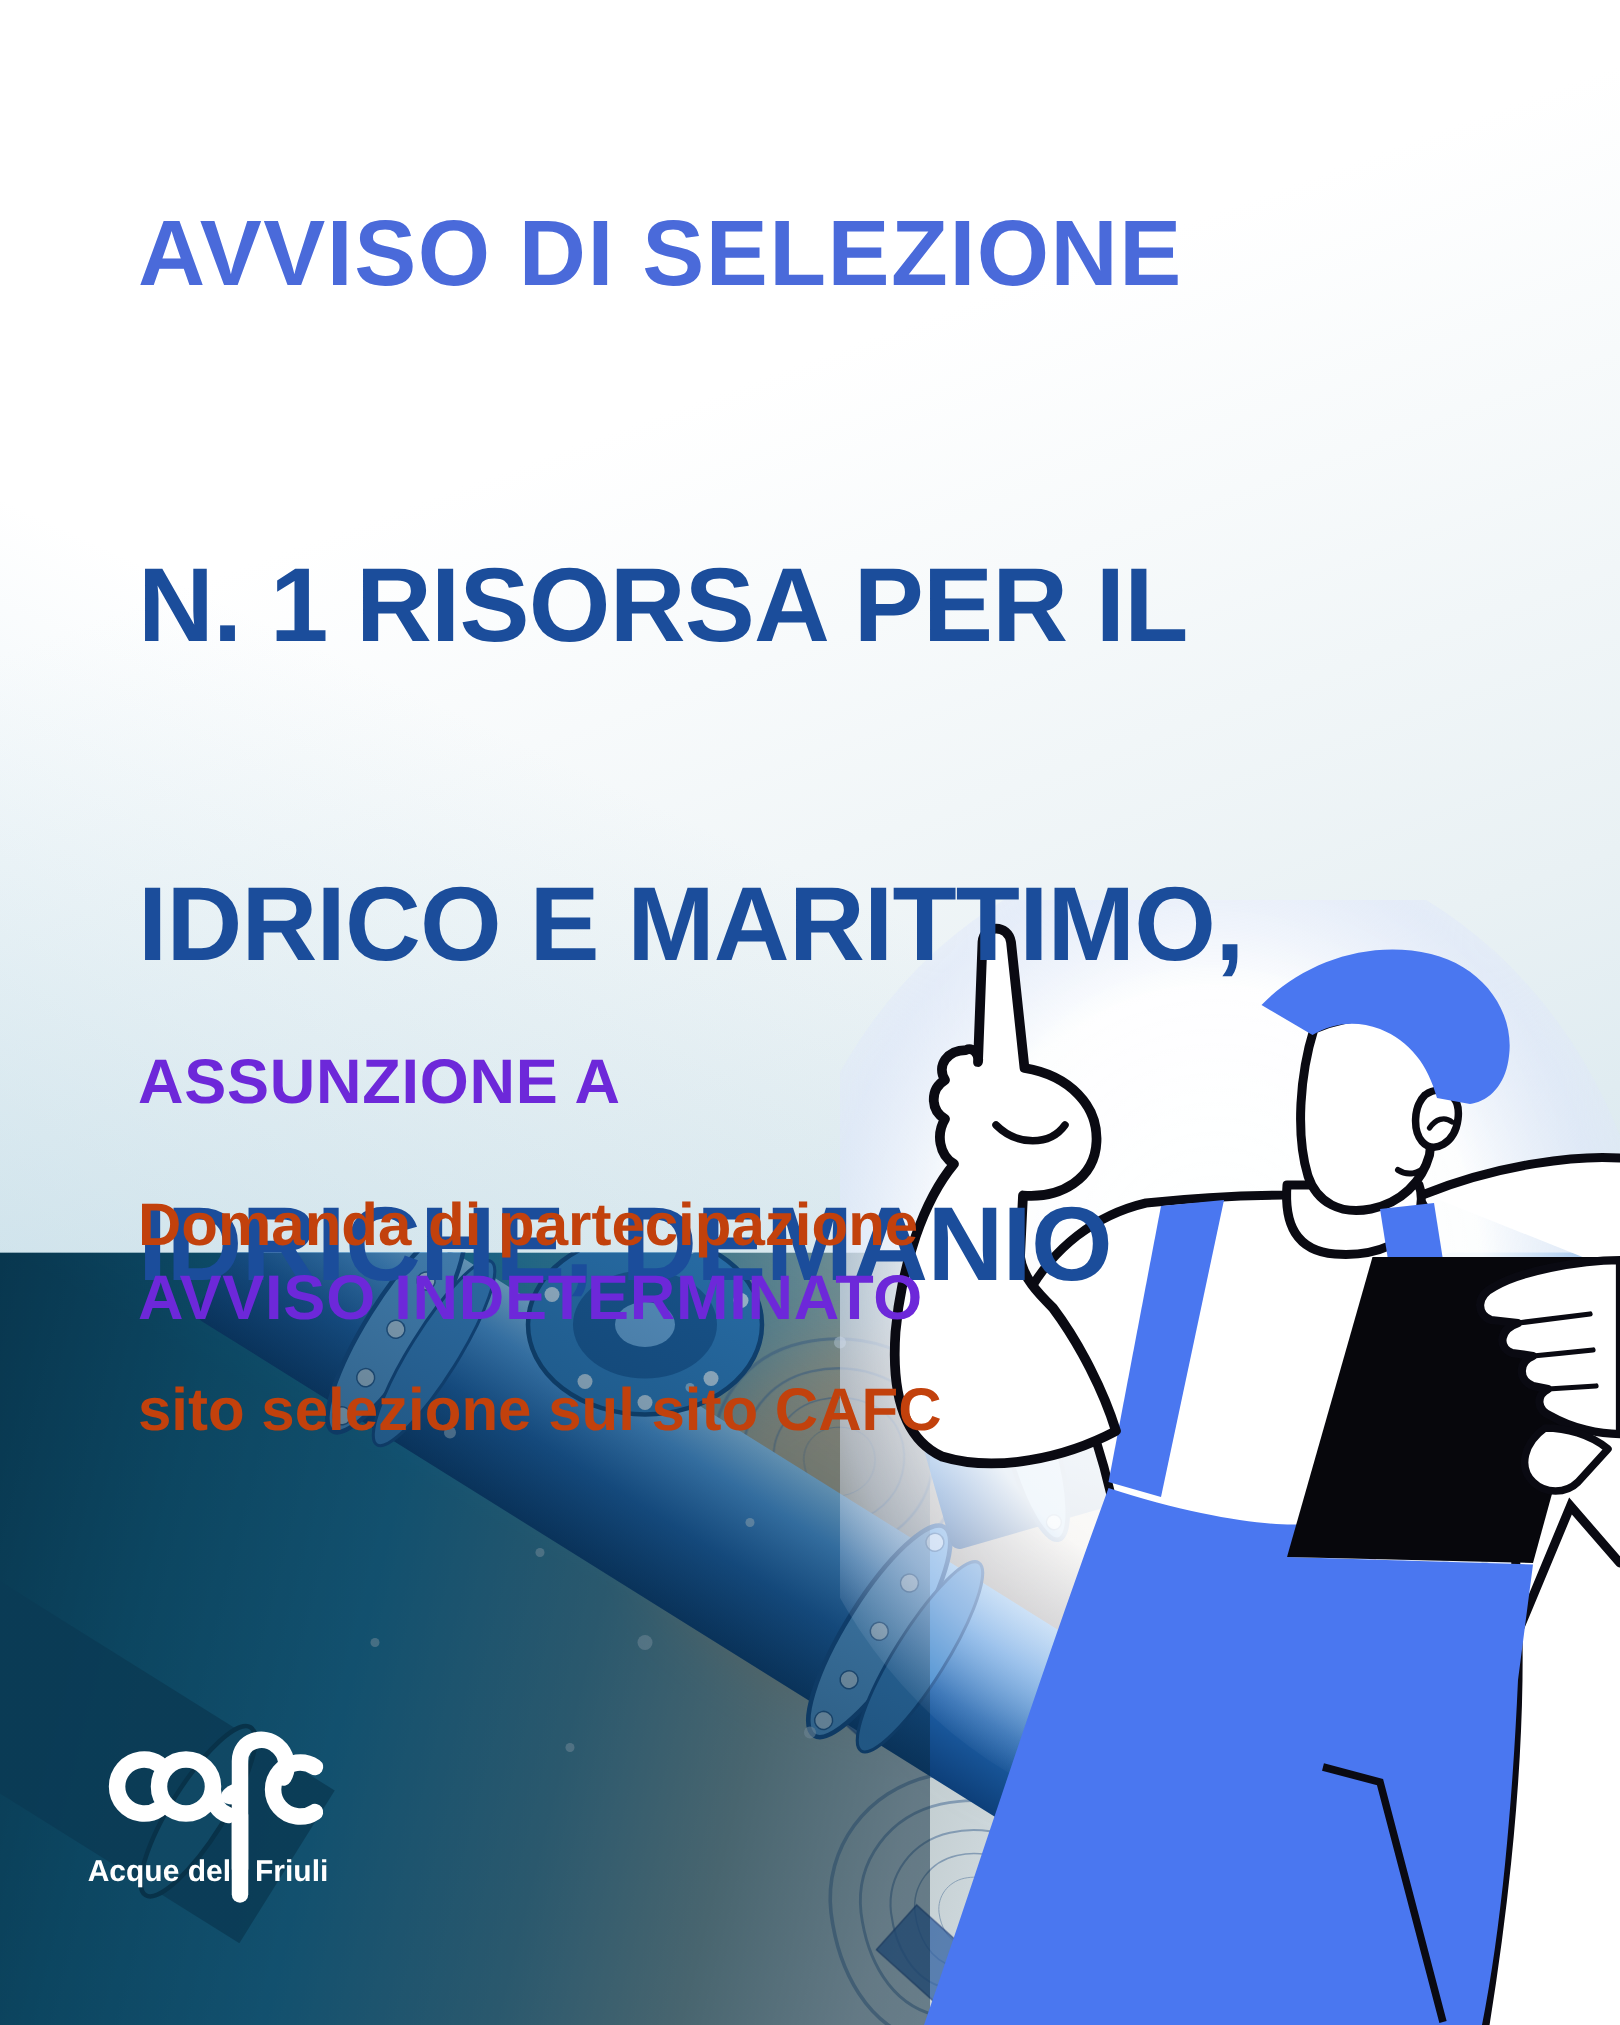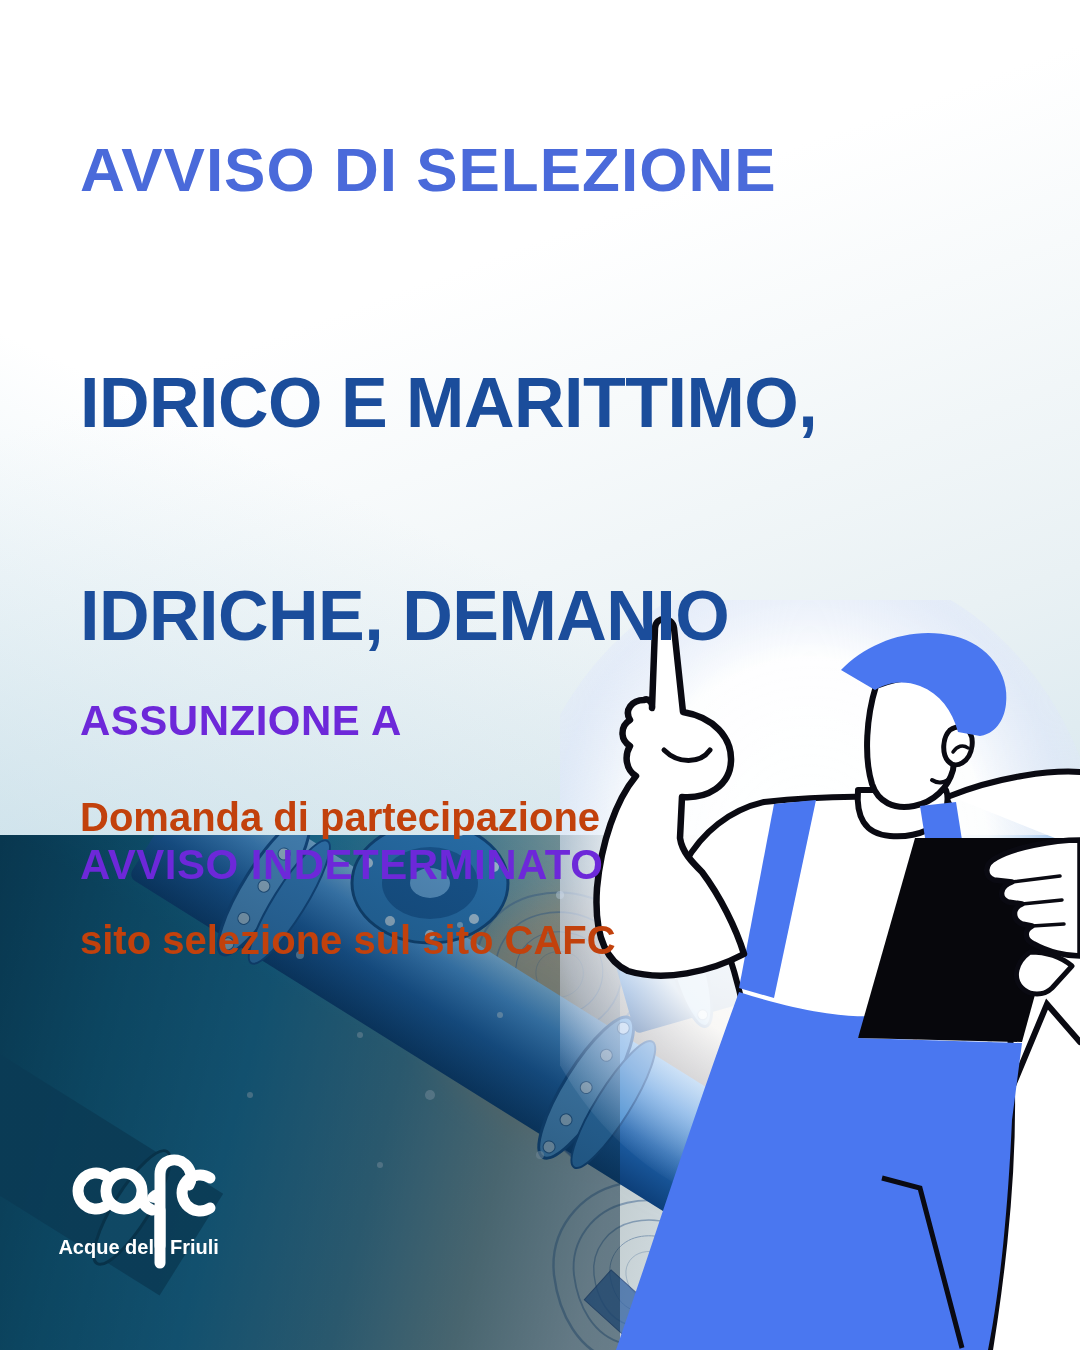--- a/index.html
+++ b/index.html
@@ -7,21 +7,21 @@
     position:relative;width:1080px;height:1350px;overflow:hidden;
     background:#ffffff;font-family:"Liberation Sans",sans-serif;
   }
   
   .bg-top{
     position:absolute;inset:0;
     background:
       linear-gradient(205deg, rgba(255,255,255,0) 45%, rgba(146,193,214,0.65) 100%),
       linear-gradient(160deg, #ffffff 25%, #e9f1f4 55%, #bcd8e5 100%);
   }
-  .txt{position:absolute;left:80px;white-space:pre;}
+  .txt{position:absolute;left:92px;white-space:pre;}
   .badge{top:134px;font-size:62px;font-weight:bold;color:#4a6ada;letter-spacing:1px;}
   .heading{top:226px;font-size:70px;line-height:71px;font-weight:bold;color:#1b4d9b;letter-spacing:-0.5px;}
   .subtitle{top:601px;font-size:42px;line-height:48px;font-weight:bold;color:#6d28d9;letter-spacing:0.5px;}
   .note{top:715px;font-size:40px;line-height:41px;font-weight:bold;color:#c2410c;}
   .photo-band{position:absolute;left:0;top:835px;width:1080px;height:515px;}
   .photo-band svg{display:block;}
   .worker{position:absolute;left:560px;top:600px;width:520px;height:750px;}
   .logo{position:absolute;left:58px;top:1150px;width:200px;height:130px;}
 </style>
 </head>
@@ -246,20 +246,21 @@
     </g>
     <path d="M 470,352 C 456,362 452,378 462,388 C 470,396 484,396 492,388 L 512,366 C 500,356 484,352 470,352 Z" fill="#ffffff" stroke="#0a0a12" stroke-width="5" stroke-linejoin="round"></path>
 
     <path d="M 95,28 C 96,16 112,16 114,28 L 123,112 C 153,117 172,137 171,161 C 170,186 147,199 122,197 L 120,238 C 122,252 132,262 142,272 C 160,296 176,328 184,354 C 150,372 104,382 68,371 C 44,360 34,332 37,288 C 41,243 56,200 76,176 C 66,170 64,156 70,146 C 60,140 60,126 70,120 C 64,110 72,100 84,100 C 88,98 93,102 92,108 Z" fill="#ffffff" stroke="#0a0a12" stroke-width="6.5" stroke-linejoin="round"></path>
     <path d="M 104,150 C 118,164 140,164 150,150" stroke="#0a0a12" stroke-width="5" fill="none" stroke-linecap="round"></path>
   </svg>
 
   <div class="txt badge">AVVISO DI SELEZIONE</div>
 
   <div class="txt heading">
+    <div>N. 1 RISORSA PER IL</div>
     <div>IDRICO E MARITTIMO,</div>
     <div>IDRICHE, DEMANIO</div>
   </div>
 
   <div class="txt subtitle">
     <div>ASSUNZIONE A</div>
     <div>AVVISO INDETERMINATO</div>
   </div>
 
   <div class="txt note">

